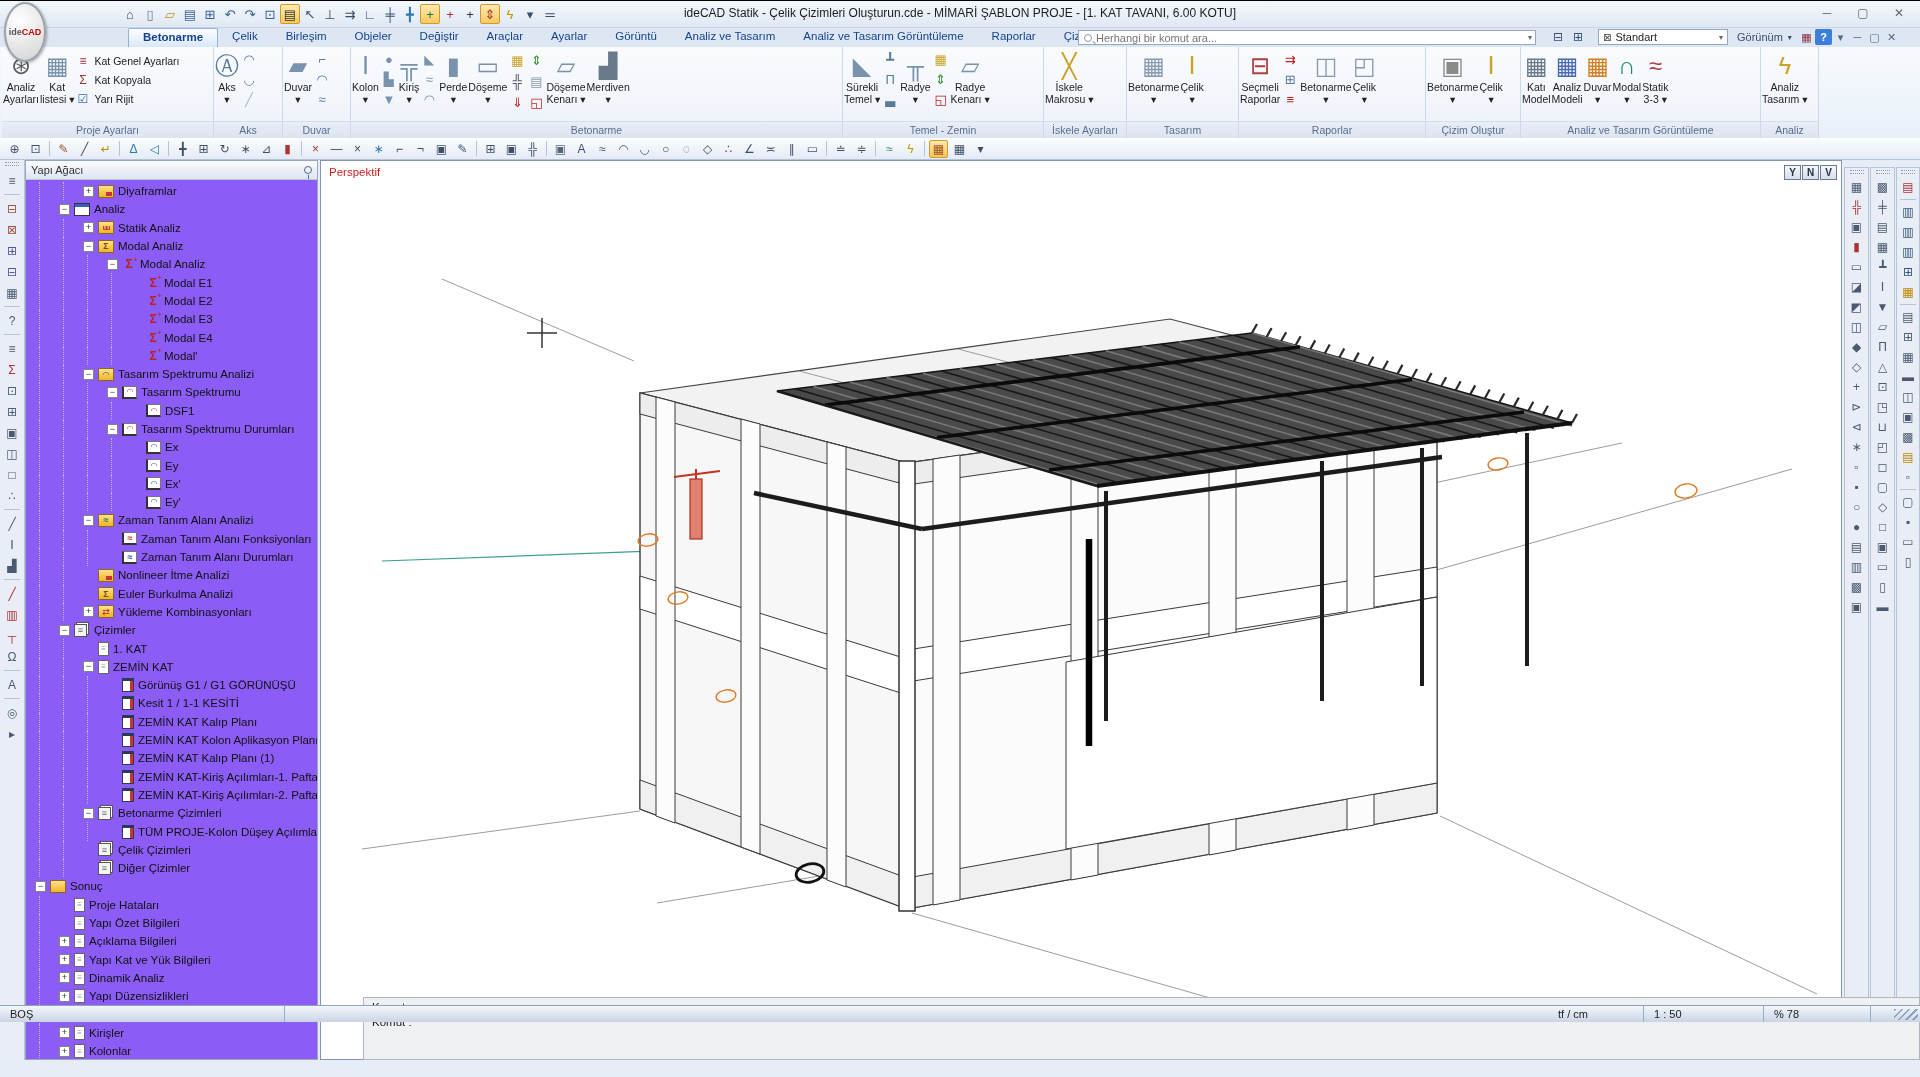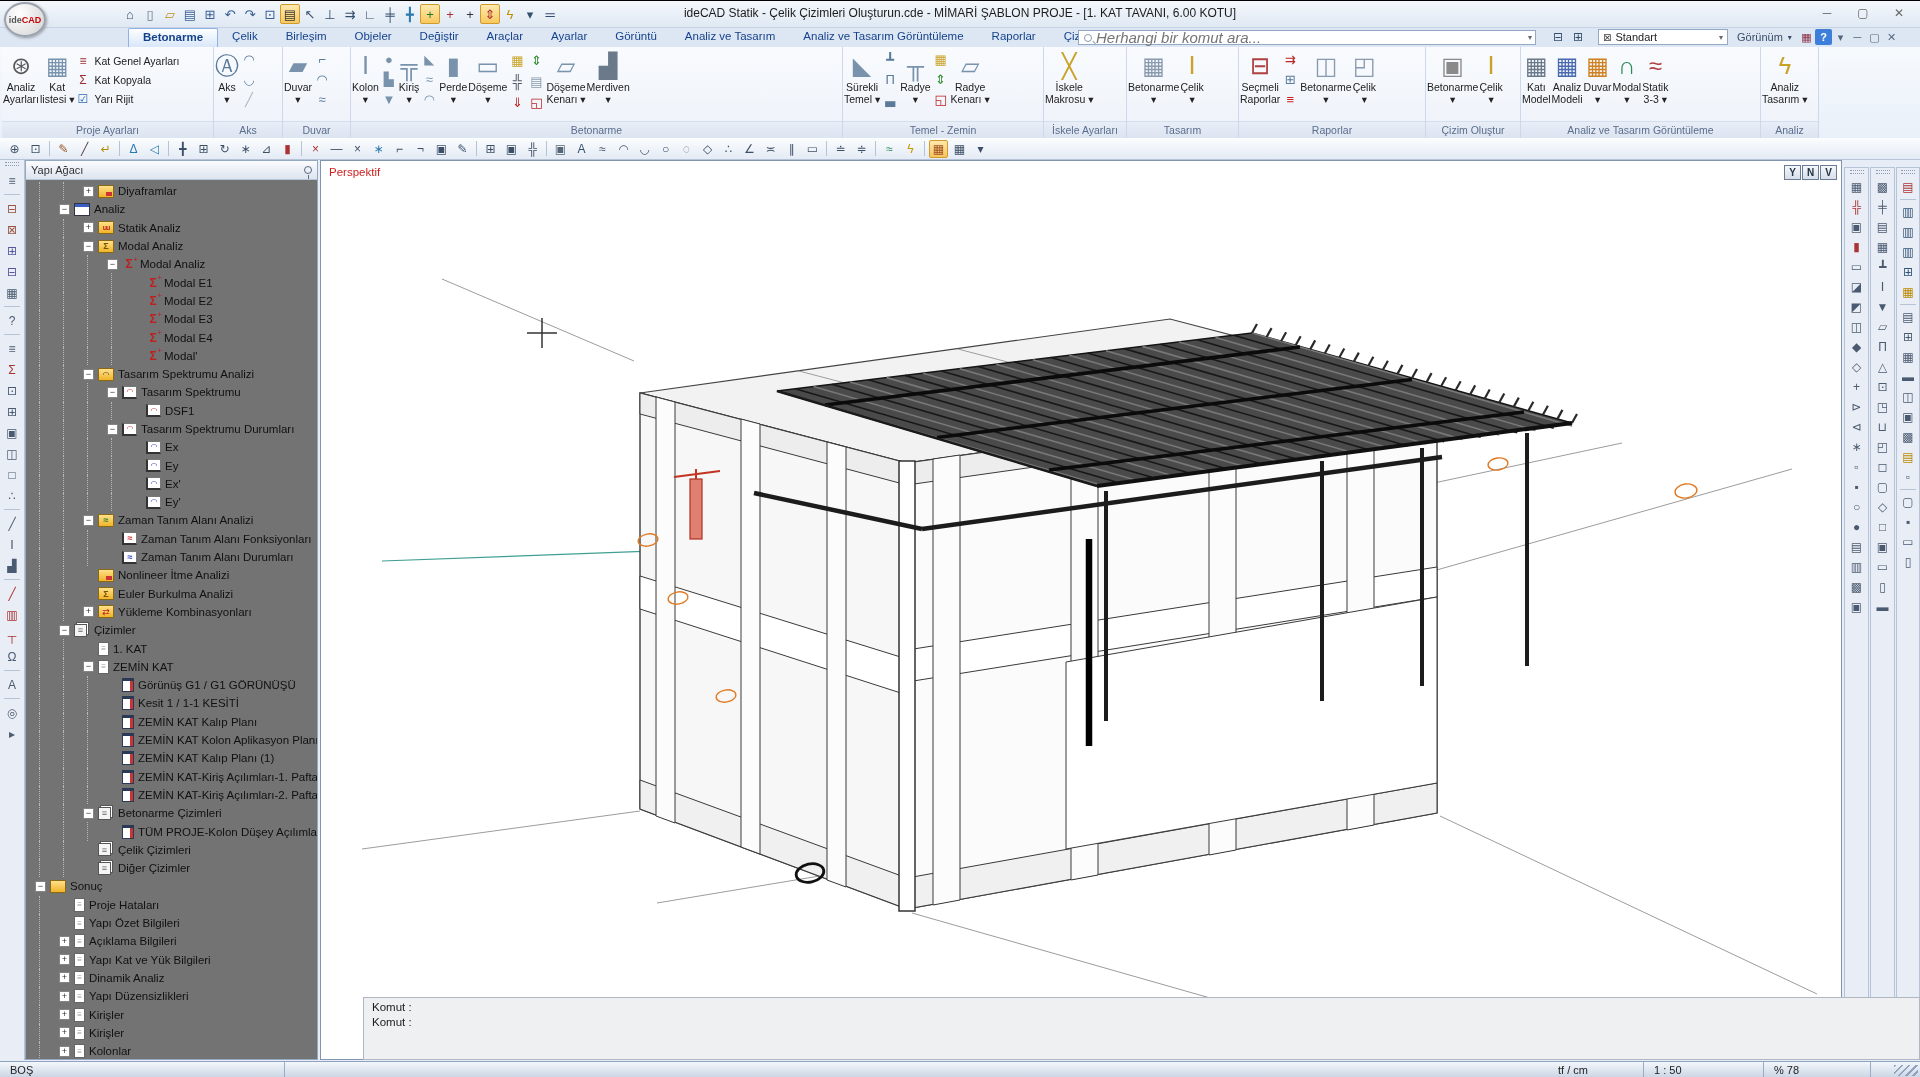--- a/index.html
+++ b/index.html
@@ -1,39 +1,39 @@
 <!DOCTYPE html>
 <html><head>
 <meta charset="utf-8">
 <style>
   *{box-sizing:border-box;margin:0;padding:0;user-select:none}
   html,body{width:1920px;height:1077px;overflow:hidden}
   body{font-family:"Liberation Sans","DejaVu Sans",sans-serif;background:#e7edf7;position:relative;border-top:1px solid #000}
 
   
   .titlebar{position:absolute;left:0;top:0;width:1920px;height:27px;background:linear-gradient(#f4f8fc,#dfe8f3);border-bottom:1px solid #c8d4e4}
-  .logo{position:absolute;left:4px;top:1px;width:42px;height:35px;border-radius:50%;background:radial-gradient(circle at 35% 30%,#ffffff,#d2d2d2);border:2px solid #9aa2ad;z-index:60;display:flex;align-items:center;justify-content:center;font-size:9px;box-shadow:1px 1px 3px rgba(0,0,0,.35)}
+  .logo{position:absolute;left:4px;top:1px;width:42px;height:60px;border-radius:50%;background:radial-gradient(circle at 35% 30%,#ffffff,#d2d2d2);border:2px solid #9aa2ad;z-index:60;display:flex;align-items:center;justify-content:center;font-size:9px;box-shadow:1px 1px 3px rgba(0,0,0,.35)}
   .logo-ide{color:#555;font-weight:bold}
   .logo-cad{color:#c00;font-weight:bold}
   .qat{position:absolute;left:120px;top:3px;display:flex;align-items:center}
   .qat .tbi{width:20px;height:20px;font-size:13px}
   .qat .tbi.hl{background:linear-gradient(#ffe9b0,#f7c95e);border:1px solid #d29a28;border-radius:2px}
   .title-text{position:absolute;left:0;top:5px;width:1920px;text-align:center;font-size:12px;color:#1c1c1c;pointer-events:none}
   .win-btns{position:absolute;right:10px;top:3px;display:flex;gap:14px}
   .win-btns .tbi{width:22px;height:18px;color:#666;font-size:12px}
 
   
   .tabrow{position:absolute;left:0;top:27px;width:1920px;height:19px;background:#dde6f3}
   .tabs{position:absolute;left:128px;top:0;display:flex;height:19px}
   .tab{padding:2px 14px 0;font-size:11.5px;color:#15428b;white-space:nowrap;cursor:default}
   .tab.active{background:linear-gradient(#fdfeff,#d9e7f9);border:1px solid #8db2e3;border-bottom:none;border-radius:2px 2px 0 0;font-weight:bold}
   .searchbox{position:absolute;left:1078px;top:2px;width:458px;height:15px;background:#fff;border:1px solid #94a7c4;display:flex;align-items:center;padding:0 3px}
   .mag{width:8px;height:8px;border:1.4px solid #8a9ab0;border-radius:50%;position:relative;flex:none;margin:0 4px 0 2px}
   .mag::after{content:"";position:absolute;left:7px;top:7px;width:4px;height:1.4px;background:#8a9ab0;transform:rotate(45deg)}
-  .searchbox input{flex:1;border:none;outline:none;font-style:italic;font-size:15px;color:#9aa3b0;background:transparent;font-family:"Liberation Sans",sans-serif}
+  .searchbox input{flex:1;border:none;outline:none;font-size:11px;color:#9aa3b0;background:transparent;font-family:"Liberation Sans",sans-serif}
   .sb-arrow{font-size:8px;color:#667;margin-left:3px}
   .tr-icons{position:absolute;left:1548px;top:1px;display:flex}
   .tr-icons .tbi{width:20px;height:16px;font-size:12px;color:#35506e}
   .combo{position:absolute;left:1598px;top:1px;width:130px;height:16px;background:#fff;border:1px solid #94a7c4;display:flex;align-items:center;font-size:11px;color:#222;padding:0 4px;gap:4px}
   .combo .combo-pre{font-size:10px;color:#444}
   .combo .cmb-arrow{margin-left:auto;font-size:8px;color:#667}
   .viewmenu{position:absolute;left:1733px;top:1px;height:16px;display:flex;align-items:center;font-size:11px;color:#3b4e68;gap:5px;padding:0 4px}
   .viewmenu .cmb-arrow{font-size:8px}
   .tr-icons2{position:absolute;left:1798px;top:1px;display:flex}
   .tr-icons2 .tbi{width:17px;height:16px;font-size:11px;color:#56687f}
@@ -63,21 +63,21 @@
   .dtb .tbi.hl{background:linear-gradient(#ffe8ad,#f6c55c);border:1px solid #d29a28;border-radius:2px}
   .dtb .tsep{width:1px;height:15px;background:#b6c3d6;margin:0 3px}
 
   
   .ltb{position:absolute;left:0;top:159px;width:25px;height:900px;background:#e9eef6;border-right:1px solid #b7c4d8;display:flex;flex-direction:column;align-items:center;padding-top:2px}
   .ltb .handle{width:14px;height:4px;border-top:1px dotted #8d9cb4;border-bottom:1px dotted #8d9cb4;margin-bottom:4px}
   .ltb .tbi{width:22px;height:21px;font-size:12px;color:#4a5a70}
   .ltb .tsep{width:16px;height:1px;background:#b6c3d6;margin:3px 0}
 
   
-  .treepanel{position:absolute;left:25px;top:159px;width:293px;height:900px;background:#737373;border:1px solid #96a7c0}
+  .treepanel{position:absolute;left:25px;top:159px;width:293px;height:900px;background:#8b5cf6;border:1px solid #96a7c0}
   .tp-header{height:19px;background:linear-gradient(#fbfcfe,#dde5f0);border-bottom:1px solid #b9c6d8;display:flex;align-items:center;padding:0 5px;font-size:11px;color:#333}
   .pin{margin-left:auto;width:8px;height:8px;border:1.3px solid #5a6a80;border-radius:50%;position:relative}
   .pin::after{content:"";position:absolute;left:2.5px;top:8px;width:1.3px;height:4px;background:#5a6a80}
   .tree{position:absolute;left:0;top:20px;right:0;bottom:0;overflow:hidden;padding-top:1px}
   .trow{display:flex;align-items:center;height:18.3px;white-space:nowrap;padding-left:8px}
   .tg{flex:none;width:19px;height:100%;border-left:1px dotted #b9b9b9;margin-left:5px}
   .exp{flex:none;width:11px;height:11px;border:1px solid #848484;background:#fff;font-size:9px;line-height:9px;text-align:center;color:#333;margin:0 2px 0 1px}
   .noexp{flex:none;width:14px;height:1px}
   .tlabel{font-size:11.5px;color:#111;margin-left:4px}
 
@@ -117,21 +117,21 @@
   .rtb .handle{width:14px;height:4px;border-top:1px dotted #8d9cb4;border-bottom:1px dotted #8d9cb4;margin-bottom:3px}
   .rtb .tbi{width:22px;height:20px;font-size:12px;color:#4a5a70}
   .rtb .tsep{width:16px;height:1px;background:#b6c3d6;margin:2px 0}
   #rtb1{left:1844px}#rtb2{left:1870px}#rtb3{left:1896px;width:24px}
 
   
   .cmd{position:absolute;left:363px;top:996px;width:1557px;height:63px;background:#eef0f2;border:1px solid #aeb7c2;padding:2px 8px;overflow:hidden}
   .cmd div{font-size:11.5px;line-height:14.5px;color:#1c1c1c}
 
   
-  .statusbar{position:absolute;left:0;top:1060px;width:1920px;height:17px;background:linear-gradient(#f3f7fb,#c9d4e4);border-top:1px solid #8fa3c0;font-size:11px;color:#222}
+  .statusbar{position:absolute;left:0;top:1004px;width:1920px;height:17px;background:linear-gradient(#f3f7fb,#c9d4e4);border-top:1px solid #8fa3c0;font-size:11px;color:#222}
   .st-cell{position:absolute;top:0;height:16px;line-height:16px;padding-left:10px;border-right:1px solid #9aabc6;overflow:hidden;white-space:nowrap}
   .st-grip{position:absolute;right:2px;top:3px;width:24px;height:11px;background:repeating-linear-gradient(135deg,#8fa3c0 0 2px,transparent 2px 5px)}
 
   
   .tbi{display:inline-flex;align-items:center;justify-content:center;flex:none;cursor:default}
 </style>
 </head>
 <body>
 
 <div class="titlebar">

